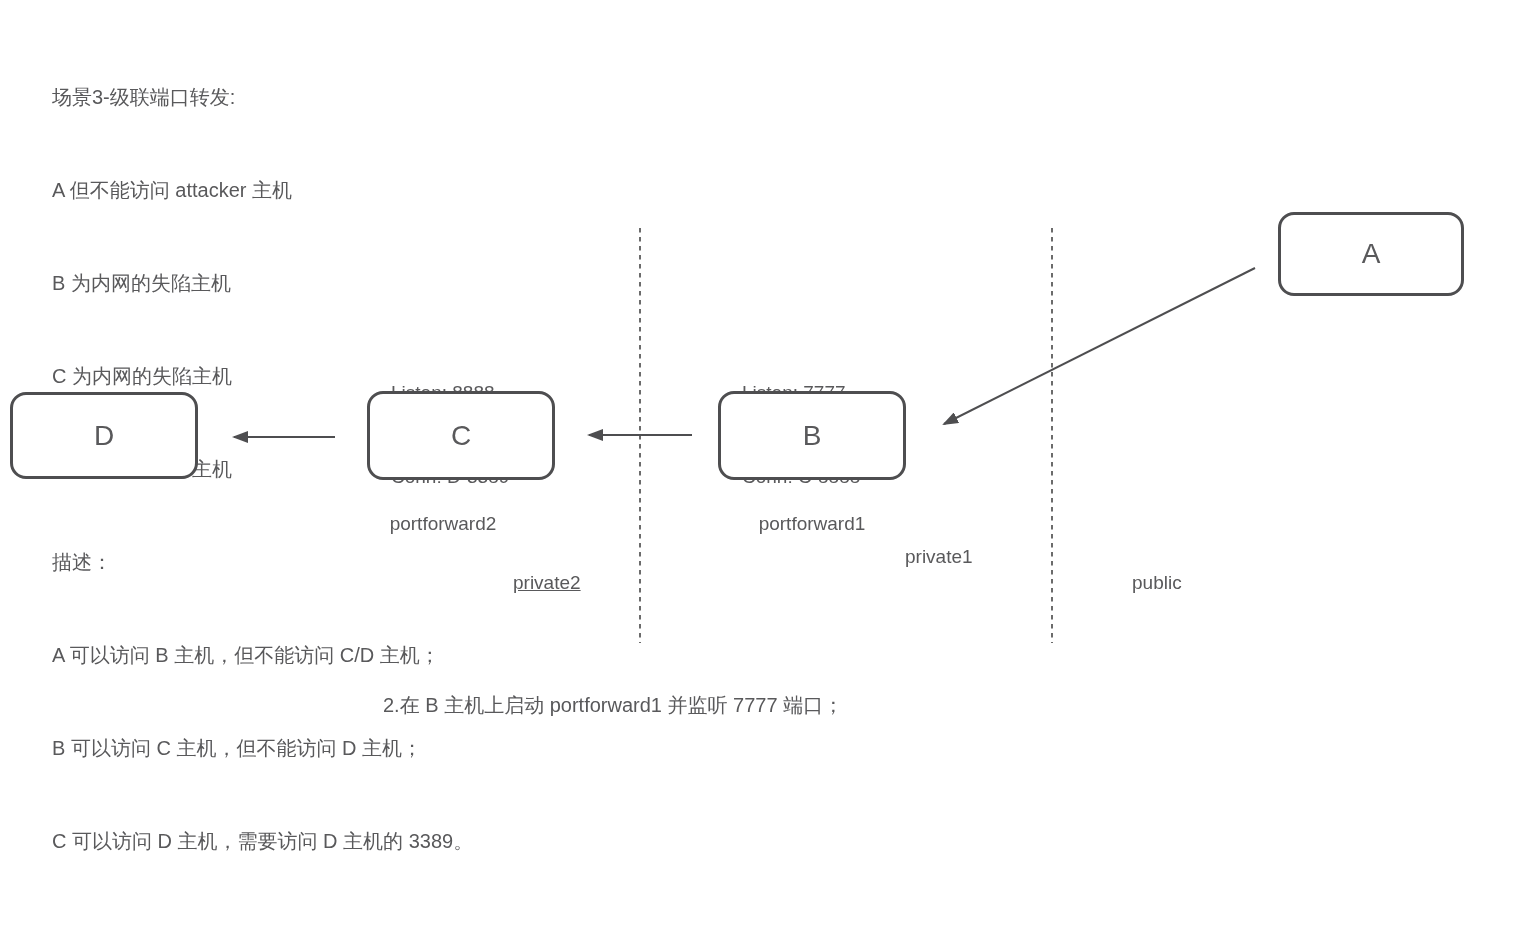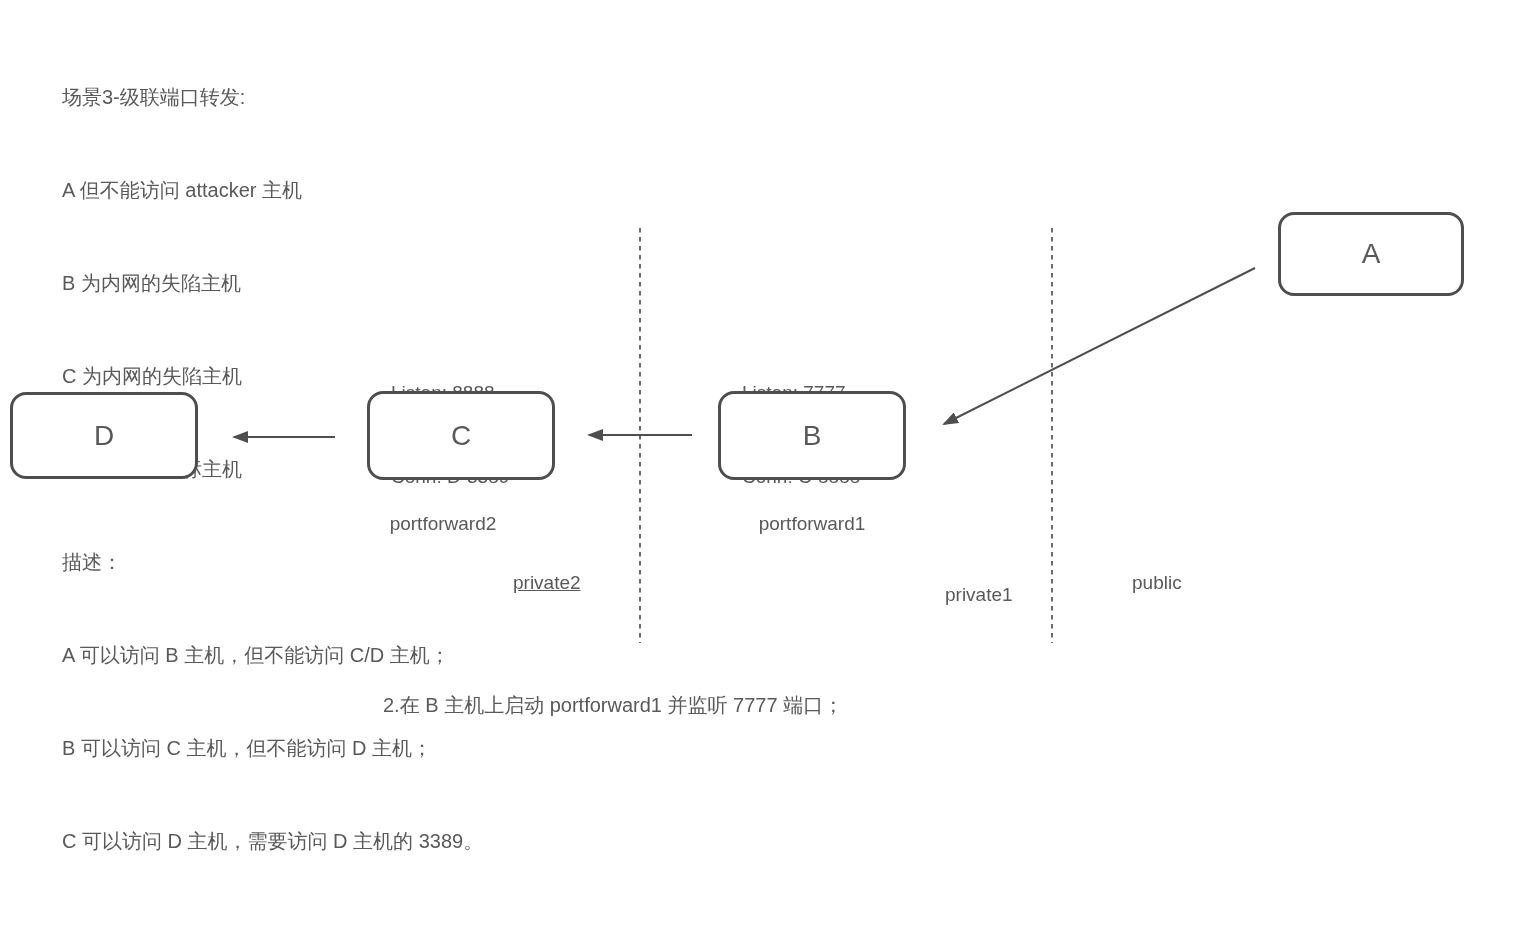--- a/index.html
+++ b/index.html
@@ -21,21 +21,21 @@
   }
   .host-letter{font-size:28px;color:var(--text-color);}
   .annot{font-size:19px;line-height:28px;white-space:pre;}
   .tool-label{font-size:19px;text-align:center;}
   .zone-label{font-size:19px;line-height:26px;}
   svg.overlay{position:absolute;left:0;top:0;pointer-events:none;}
 </style>
 </head>
 <body>
 
-<div class="abs notes" style="left:62px;top:20px;">
+<div class="abs notes" style="left:52px;top:20px;">
   <div>场景3-级联端口转发:</div>
   <div>A 但不能访问 attacker 主机</div>
   <div>B 为内网的失陷主机</div>
   <div>C 为内网的失陷主机</div>
   <div>D 为内网的目标主机</div>
   <div>描述：</div>
   <div>A 可以访问 B 主机，但不能访问 C/D 主机；</div>
   <div>B 可以访问 C 主机，但不能访问 D 主机；</div>
   <div>C 可以访问 D 主机，需要访问 D 主机的 3389。</div>
 </div>
@@ -81,21 +81,21 @@
 <div class="abs tool-label" style="left:718px;top:513px;width:188px;">portforward1</div>
 
 <div class="abs annot" style="left:1305px;top:170px;">
   <div>Conn: B-7777</div>
 </div>
 <div class="abs host-box" style="left:1278px;top:212px;width:186px;height:84px;">
   <span class="host-letter">A</span>
 </div>
 
 <div class="abs zone-label" style="left:513px;top:570px;text-decoration:underline;">private2</div>
-<div class="abs zone-label" style="left:905px;top:582px;margin-left:40px;">private1</div>
+<div class="abs zone-label" style="left:905px;top:544px;">private1</div>
 <div class="abs zone-label" style="left:1132px;top:570px;">public</div>
 
 <div class="abs notes" style="left:383px;top:628px;">
   <div>2.在 B 主机上启动 portforward1 并监听 7777 端口；</div>
   
   
   
   
   
   

